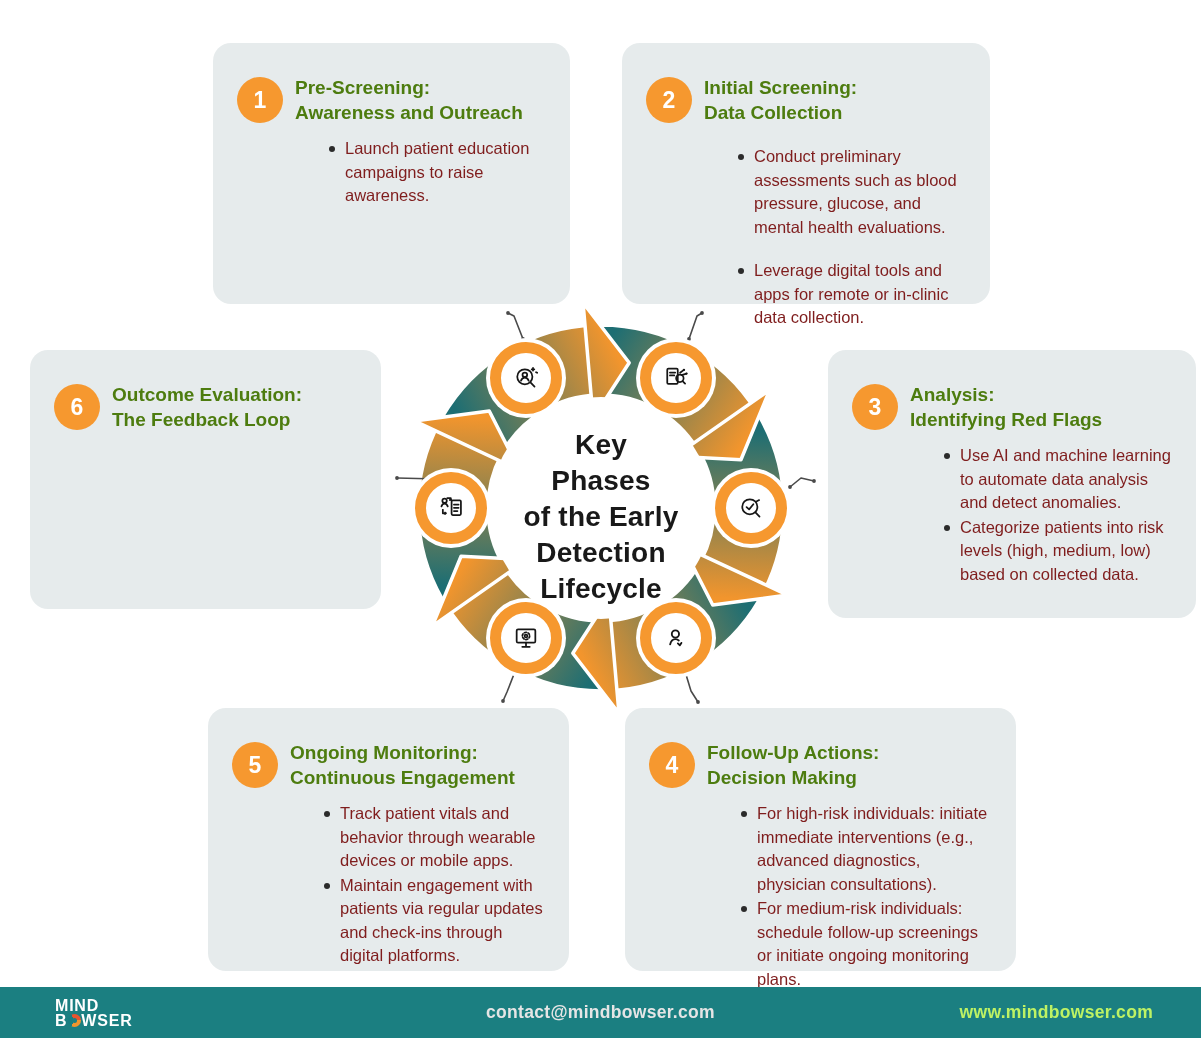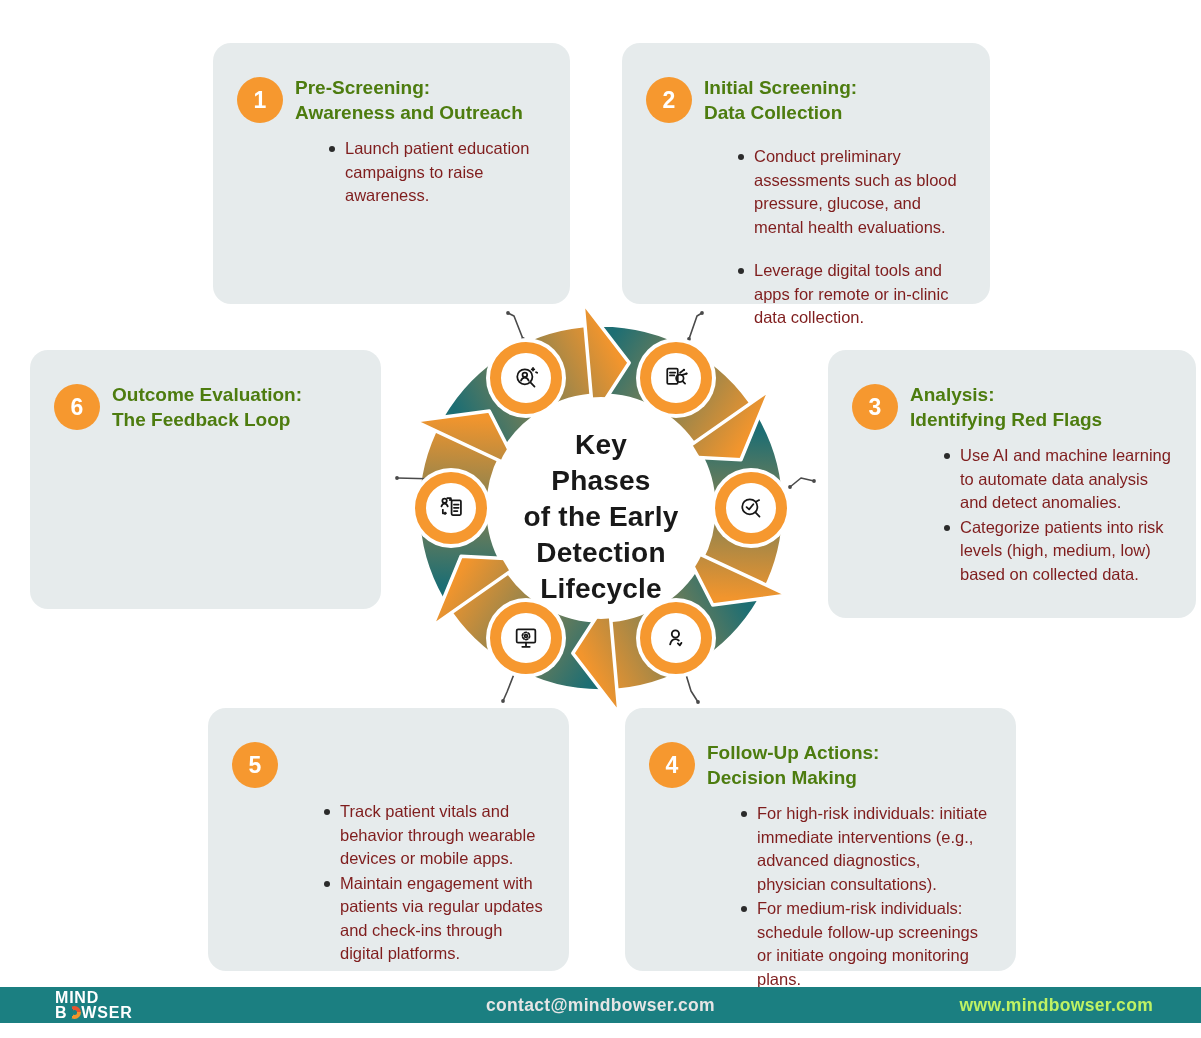--- a/index.html
+++ b/index.html
@@ -86,21 +86,21 @@
     position:absolute;left:601px;top:517px;z-index:3;
     transform:translate(-50%,-50%);
     width:320px;text-align:center;
     font-size:28px;line-height:36px;font-weight:800;color:#191919;
     white-space:pre-line;
     letter-spacing:0.2px;
   }
 
   
   #footer{
-    position:absolute;left:0;top:987px;width:1201px;height:36px;
+    position:absolute;left:0;top:987px;width:1201px;height:51px;
     background:#1B7F81;color:#ffffff;
     display:flex;align-items:center;
     z-index:4;
   }
   #footer-logo{
     margin-left:55px;
     font-weight:800;font-size:16px;line-height:15px;letter-spacing:0.8px;
     color:#ffffff;
   }
   .logo-o{
@@ -284,20 +284,22 @@
   </div>
   <ul class="bullets">
     <li>For high-risk individuals: initiate immediate interventions (e.g., advanced diagnostics, physician consultations).</li>
     <li>For medium-risk individuals: schedule follow-up screenings or initiate ongoing monitoring plans.</li>
   </ul>
 </div>
 
 <div class="card" id="card-5">
   <div class="card-header">
     <div class="num-badge">5</div>
+    <div class="card-title">Ongoing Monitoring:
+Continuous Engagement</div>
   </div>
   <ul class="bullets">
     <li>Track patient vitals and behavior through wearable devices or mobile apps.</li>
     <li>Maintain engagement with patients via regular updates and check-ins through digital platforms.</li>
   </ul>
 </div>
 
 <div class="card" id="card-6">
   <div class="card-header">
     <div class="num-badge">6</div>

